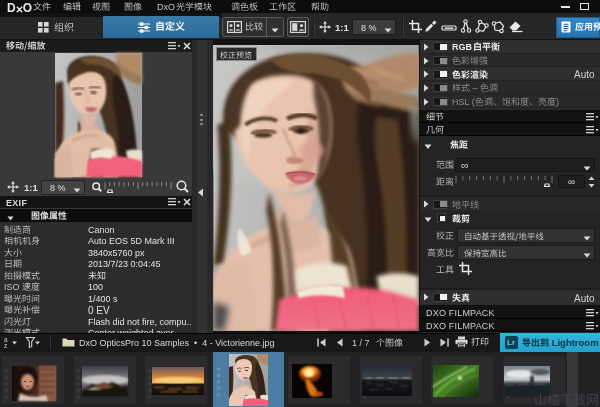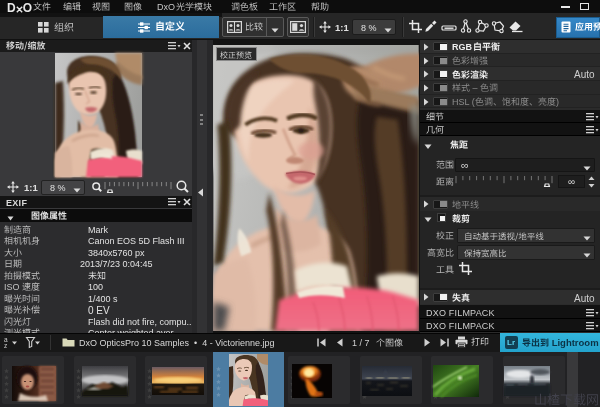--- a/index.html
+++ b/index.html
@@ -268,33 +268,33 @@
 <div style="left:7px;top:213px"><svg width="7" height="5" viewBox="0 0 7 5">
       <path d="M0.5 0.5h6L3.5 4.5z" fill="#d8d8d8"></path>
     </svg></div>
 <div style="left:31px;top:210.5px;color:#e5e5e5"><svg width="36.0" height="9.0" viewBox="0 0 36.0 9.0" style="vertical-align:-1.08px;overflow:visible">
       <path d="M0.6 0.6V8.7H1.7V8.4H7.3V8.7H8.4V0.6ZM2.4 6.7C3.6 6.8 5.1 7.1 6.0 7.5H1.7V4.8C1.8 5.0 2.0 5.3 2.1 5.5C2.6 5.4 3.1 5.2 3.6 5.0L3.2 5.5C4.0 5.7 4.9 6.0 5.5 6.2L5.9 5.6C5.4 5.4 4.5 5.1 3.8 4.9C4.1 4.8 4.3 4.7 4.6 4.6C5.2 5.0 6.0 5.2 6.8 5.4C6.9 5.2 7.1 4.9 7.3 4.7V7.5H6.1L6.6 6.7C5.6 6.4 4.1 6.1 2.9 6.0ZM3.6 1.6C3.2 2.2 2.4 2.9 1.7 3.3C1.9 3.4 2.3 3.8 2.4 3.9C2.6 3.8 2.8 3.7 3.0 3.5C3.2 3.7 3.4 3.9 3.6 4.1C3.0 4.3 2.3 4.5 1.7 4.6V1.6ZM3.7 1.6H7.3V4.6C6.7 4.5 6.0 4.3 5.5 4.1C6.1 3.6 6.6 3.2 7.0 2.6L6.4 2.2L6.2 2.3H4.2C4.3 2.1 4.4 2.0 4.5 1.9ZM4.5 3.6C4.2 3.5 3.9 3.3 3.7 3.1H5.4C5.1 3.3 4.8 3.5 4.5 3.6Z M13.5 1.7H14.8C14.7 1.9 14.6 2.0 14.4 2.2H13.1C13.2 2.0 13.3 1.9 13.5 1.7ZM11.1 0.3C10.7 1.6 9.9 2.9 9.1 3.7C9.3 4.0 9.6 4.5 9.7 4.8C9.9 4.6 10.1 4.4 10.2 4.2V8.7H11.3V2.5L11.3 2.5C11.5 2.7 11.8 3.0 12.0 3.2L12.2 3.0V4.3H13.3C12.9 4.6 12.3 4.9 11.5 5.1C11.7 5.3 12.0 5.6 12.1 5.7C12.9 5.5 13.4 5.3 13.8 5.0L14.0 5.2C13.5 5.6 12.5 6.1 11.6 6.3C11.8 6.5 12.1 6.8 12.2 7.0C12.9 6.7 13.8 6.2 14.4 5.8L14.5 6.1C13.8 6.7 12.6 7.3 11.5 7.6C11.7 7.8 12.0 8.1 12.1 8.4C13.0 8.1 13.9 7.5 14.6 6.9C14.6 7.3 14.6 7.5 14.5 7.7C14.4 7.8 14.3 7.8 14.1 7.8C14.0 7.8 13.8 7.8 13.6 7.8C13.7 8.1 13.8 8.5 13.8 8.7C14.0 8.7 14.2 8.7 14.3 8.7C14.7 8.7 15.0 8.6 15.2 8.3C15.6 8.0 15.7 7.0 15.5 6.1L15.8 6.0C16.1 6.9 16.5 7.7 17.2 8.2C17.3 8.0 17.6 7.6 17.8 7.4C17.2 7.1 16.8 6.4 16.6 5.6C16.8 5.5 17.1 5.3 17.4 5.2L16.7 4.5C16.3 4.8 15.7 5.1 15.2 5.4C15.0 5.0 14.8 4.7 14.5 4.4L14.6 4.3H17.2V2.2H15.6C15.8 1.9 16.0 1.6 16.2 1.3L15.6 0.9L15.4 0.9H14.0L14.3 0.5L13.2 0.3C12.9 1.0 12.2 1.9 11.3 2.5C11.6 1.9 11.9 1.3 12.1 0.6ZM13.2 3.0H14.3C14.3 3.1 14.2 3.3 14.1 3.5H13.2ZM15.2 3.0H16.2V3.5H15.0C15.1 3.3 15.2 3.1 15.2 3.0Z M20.2 1.5H25.0V2.0H20.2ZM19.2 0.6V3.3C19.2 4.7 19.1 6.8 18.2 8.1C18.5 8.2 19.0 8.5 19.2 8.7C20.1 7.2 20.2 4.9 20.2 3.3V2.8H26.1V0.6ZM21.7 4.7H22.7V5.1H21.7ZM23.7 4.7H24.8V5.1H23.7ZM25.2 2.8C24.1 3.1 22.2 3.2 20.6 3.2C20.7 3.4 20.8 3.7 20.8 3.9C21.4 3.9 22.1 3.8 22.7 3.8V4.1H20.7V5.7H22.7V6.1H20.4V8.7H21.3V6.8H22.7V7.3L21.5 7.3L21.6 8.1L24.4 7.9L24.5 8.3L24.6 8.2C24.7 8.4 24.8 8.6 24.8 8.7C25.3 8.7 25.7 8.7 25.9 8.6C26.2 8.5 26.3 8.3 26.3 7.9V6.1H23.7V5.7H25.8V4.1H23.7V3.7C24.5 3.7 25.2 3.6 25.8 3.4ZM24.0 7.0 24.1 7.2 23.7 7.3V6.8H25.3V7.9C25.3 8.0 25.2 8.0 25.1 8.0H25.1C25.0 7.7 24.8 7.2 24.7 6.8Z M30.0 7.4V8.4H35.7V7.4H33.6V5.6H35.2V4.6H33.6V3.1H35.4V2.1H33.6V0.3H32.5V2.1H31.7C31.8 1.7 31.9 1.3 32.0 0.8L30.9 0.7C30.8 1.5 30.7 2.2 30.4 2.9C30.3 2.5 30.1 2.1 29.9 1.8L29.4 2.0V0.3H28.3V2.1L27.6 2.0C27.5 2.8 27.4 3.8 27.1 4.4L27.9 4.7C28.1 4.0 28.3 3.0 28.3 2.3V8.7H29.4V2.5C29.6 2.9 29.7 3.3 29.8 3.6L30.3 3.3C30.2 3.5 30.1 3.7 30.0 3.9C30.3 4.0 30.7 4.2 31.0 4.4C31.1 4.0 31.3 3.6 31.5 3.1H32.5V4.6H30.7V5.6H32.5V7.4Z" fill="currentColor"></path>
     </svg></div>
 <div style="left:0;top:222px;width:192px;height:111px;background:#2c2c2e"></div>
 <div style="left:4px;top:224.5px;color:#c2c2c2"><svg width="27.0" height="9.0" viewBox="0 0 27.0 9.0" style="vertical-align:-1.08px;overflow:visible">
       <path d="M6.1 1.2V6.2H6.7V1.2ZM7.7 0.5V7.7C7.7 7.9 7.6 7.9 7.5 7.9C7.3 7.9 6.8 7.9 6.3 7.9C6.4 8.1 6.5 8.4 6.5 8.6C7.2 8.6 7.7 8.6 8.0 8.5C8.2 8.4 8.4 8.2 8.4 7.7V0.5ZM1.3 0.6C1.1 1.4 0.8 2.3 0.4 3.0C0.5 3.0 0.8 3.1 1.0 3.2C1.1 2.9 1.3 2.6 1.4 2.3H2.6V3.2H0.4V3.8H2.6V4.8H0.8V7.9H1.4V5.4H2.6V8.6H3.2V5.4H4.5V7.2C4.5 7.3 4.5 7.3 4.4 7.3C4.3 7.4 4.0 7.4 3.6 7.3C3.7 7.5 3.8 7.7 3.8 7.9C4.3 7.9 4.6 7.9 4.8 7.8C5.1 7.7 5.1 7.5 5.1 7.2V4.8H3.2V3.8H5.4V3.2H3.2V2.3H5.1V1.7H3.2V0.4H2.6V1.7H1.6C1.7 1.4 1.8 1.0 1.9 0.7Z M9.6 1.1C10.1 1.5 10.7 2.1 11.0 2.5L11.5 2.1C11.2 1.7 10.6 1.1 10.1 0.7ZM13.1 5.1H16.2V6.5H13.1ZM12.5 4.6V7.1H16.8V4.6ZM14.3 0.4V1.5H13.2C13.4 1.2 13.5 0.9 13.6 0.6L12.9 0.5C12.7 1.3 12.3 2.2 11.7 2.7C11.9 2.8 12.2 2.9 12.3 3.0C12.5 2.8 12.7 2.4 12.9 2.1H14.3V3.2H11.7V3.8H17.5V3.2H15.0V2.1H17.1V1.5H15.0V0.4ZM11.3 3.8H9.4V4.4H10.6V7.1C10.2 7.3 9.8 7.6 9.4 8.0L9.8 8.6C10.3 8.1 10.7 7.6 11.0 7.6C11.2 7.6 11.5 7.9 11.8 8.1C12.4 8.4 13.2 8.5 14.2 8.5C15.1 8.5 16.7 8.4 17.5 8.4C17.5 8.2 17.7 7.9 17.7 7.7C16.8 7.8 15.3 7.9 14.2 7.9C13.3 7.9 12.5 7.8 11.9 7.5C11.6 7.3 11.4 7.2 11.3 7.1Z M20.5 2.1C20.7 2.5 20.9 2.9 21.0 3.2L21.6 2.9C21.5 2.7 21.3 2.2 21.1 1.9ZM23.0 4.3C23.6 4.7 24.4 5.3 24.8 5.7L25.2 5.2C24.8 4.9 24.0 4.3 23.4 3.9ZM21.6 3.9C21.1 4.4 20.5 4.9 20.0 5.2C20.1 5.3 20.2 5.6 20.3 5.7C20.9 5.3 21.6 4.7 22.1 4.2ZM23.9 2.0C23.8 2.3 23.5 2.8 23.3 3.2H19.1V8.6H19.7V3.8H25.3V7.9C25.3 8.0 25.3 8.1 25.1 8.1C25.0 8.1 24.5 8.1 23.9 8.1C24.0 8.2 24.1 8.4 24.1 8.6C24.9 8.6 25.3 8.6 25.6 8.5C25.9 8.4 26.0 8.2 26.0 7.9V3.2H24.0C24.2 2.9 24.4 2.5 24.7 2.1ZM20.8 5.4V7.9H21.4V7.5H24.1V5.4ZM21.4 5.9H23.6V7.0H21.4ZM22.0 0.5C22.1 0.7 22.2 1.1 22.3 1.3H18.5V1.9H26.5V1.3H23.1C22.9 1.0 22.8 0.6 22.6 0.3Z" fill="currentColor"></path>
     </svg></div>
-<div style="left:88px;top:224.5px;color:#e2e2e2;font-size:9px;white-space:nowrap">Mark</div>
+<div style="left:88px;top:224.5px;color:#e2e2e2;font-size:9px;white-space:nowrap">Canon</div>
 <div style="left:4px;top:236.0px;color:#c2c2c2"><svg width="36.0" height="9.0" viewBox="0 0 36.0 9.0" style="vertical-align:-1.08px;overflow:visible">
       <path d="M4.9 3.7H7.6V5.2H4.9ZM4.9 3.0V1.5H7.6V3.0ZM4.9 5.8H7.6V7.4H4.9ZM4.3 0.9V8.6H4.9V8.0H7.6V8.6H8.3V0.9ZM1.9 0.4V2.3H0.5V2.9H1.8C1.5 4.2 0.9 5.6 0.3 6.3C0.4 6.5 0.5 6.8 0.6 7.0C1.1 6.3 1.6 5.3 1.9 4.3V8.6H2.6V4.5C2.9 5.0 3.3 5.5 3.5 5.8L3.9 5.3C3.7 5.0 2.9 4.1 2.6 3.7V2.9H3.9V2.3H2.6V0.4Z M13.5 0.9V3.8C13.5 5.2 13.4 6.9 12.1 8.2C12.3 8.3 12.6 8.5 12.7 8.6C13.9 7.3 14.1 5.3 14.1 3.8V1.5H15.8V7.3C15.8 8.1 15.9 8.2 16.0 8.4C16.2 8.5 16.4 8.6 16.6 8.6C16.7 8.6 16.9 8.6 17.0 8.6C17.2 8.6 17.4 8.5 17.5 8.4C17.6 8.3 17.7 8.2 17.7 7.9C17.8 7.7 17.8 7.0 17.8 6.5C17.6 6.5 17.4 6.4 17.3 6.2C17.3 6.8 17.3 7.3 17.3 7.5C17.2 7.7 17.2 7.8 17.2 7.9C17.1 7.9 17.1 7.9 17.0 7.9C16.9 7.9 16.8 7.9 16.7 7.9C16.6 7.9 16.6 7.9 16.6 7.9C16.5 7.8 16.5 7.7 16.5 7.4V0.9ZM11.0 0.4V2.3H9.5V2.9H10.9C10.5 4.2 9.9 5.6 9.3 6.3C9.4 6.5 9.5 6.8 9.6 7.0C10.1 6.3 10.6 5.3 11.0 4.3V8.6H11.6V4.5C12.0 5.0 12.4 5.5 12.6 5.8L13.0 5.3C12.8 5.0 11.9 4.1 11.6 3.7V2.9H13.0V2.3H11.6V0.4Z M22.5 0.9V3.8C22.5 5.2 22.4 6.9 21.1 8.2C21.3 8.3 21.6 8.5 21.7 8.6C22.9 7.3 23.1 5.3 23.1 3.8V1.5H24.8V7.3C24.8 8.1 24.9 8.2 25.0 8.4C25.2 8.5 25.4 8.6 25.6 8.6C25.7 8.6 25.9 8.6 26.0 8.6C26.2 8.6 26.4 8.5 26.5 8.4C26.6 8.3 26.7 8.2 26.7 7.9C26.8 7.7 26.8 7.0 26.8 6.5C26.6 6.5 26.4 6.4 26.3 6.2C26.3 6.8 26.3 7.3 26.3 7.5C26.2 7.7 26.2 7.8 26.2 7.9C26.1 7.9 26.1 7.9 26.0 7.9C25.9 7.9 25.8 7.9 25.7 7.9C25.6 7.9 25.6 7.9 25.6 7.9C25.5 7.8 25.5 7.7 25.5 7.4V0.9ZM20.0 0.4V2.3H18.5V2.9H19.9C19.5 4.2 18.9 5.6 18.3 6.3C18.4 6.5 18.5 6.8 18.6 7.0C19.1 6.3 19.6 5.3 20.0 4.3V8.6H20.6V4.5C21.0 5.0 21.4 5.5 21.6 5.8L22.0 5.3C21.8 5.0 20.9 4.1 20.6 3.7V2.9H22.0V2.3H20.6V0.4Z M33.3 3.1V4.0H29.6V3.1ZM33.3 2.6H29.6V1.8H33.3ZM33.3 4.5V5.2L33.2 5.4H29.6V4.5ZM27.7 5.4V6.0H32.4C31.0 6.9 29.2 7.7 27.4 8.1C27.5 8.3 27.7 8.6 27.8 8.7C29.8 8.1 31.8 7.2 33.3 6.0V7.7C33.3 7.9 33.3 7.9 33.1 7.9C32.9 7.9 32.2 7.9 31.5 7.9C31.6 8.1 31.7 8.4 31.7 8.6C32.6 8.6 33.2 8.6 33.5 8.5C33.9 8.4 34.0 8.1 34.0 7.7V5.5C34.5 5.0 35.0 4.4 35.5 3.8L34.9 3.5C34.6 3.9 34.3 4.3 34.0 4.6V1.2H31.5C31.6 1.0 31.8 0.7 31.9 0.5L31.1 0.3C31.1 0.6 30.9 0.9 30.8 1.2H28.9V5.4Z" fill="currentColor"></path>
     </svg></div>
-<div style="left:88px;top:236.0px;color:#e2e2e2;font-size:9px;white-space:nowrap">Canon EOS 5D Flash III</div>
+<div style="left:88px;top:236.0px;color:#e2e2e2;font-size:9px;white-space:nowrap">Auto EOS 5D Mark III</div>
 <div style="left:4px;top:247.5px;color:#c2c2c2"><svg width="18.0" height="9.0" viewBox="0 0 18.0 9.0" style="vertical-align:-1.08px;overflow:visible">
       <path d="M4.1 0.4C4.1 1.1 4.1 2.0 4.0 2.9H0.6V3.6H3.9C3.5 5.3 2.6 7.1 0.4 8.1C0.6 8.2 0.8 8.5 0.9 8.6C3.1 7.6 4.1 5.9 4.5 4.1C5.2 6.2 6.4 7.8 8.1 8.6C8.2 8.4 8.5 8.1 8.6 8.0C6.9 7.3 5.7 5.6 5.1 3.6H8.5V2.9H4.7C4.9 2.0 4.9 1.1 4.9 0.4Z M13.2 0.5V7.7C13.2 7.9 13.1 7.9 12.9 7.9C12.7 8.0 12.1 8.0 11.4 7.9C11.5 8.1 11.7 8.5 11.7 8.6C12.6 8.6 13.1 8.6 13.4 8.5C13.8 8.4 13.9 8.2 13.9 7.7V0.5ZM15.3 2.8C16.1 4.1 16.8 5.8 17.1 6.8L17.8 6.5C17.5 5.5 16.8 3.8 16.0 2.5ZM10.8 2.6C10.6 3.8 10.1 5.4 9.3 6.3C9.5 6.4 9.8 6.6 9.9 6.7C10.7 5.7 11.3 4.1 11.6 2.7Z" fill="currentColor"></path>
     </svg></div>
 <div style="left:88px;top:247.5px;color:#e2e2e2;font-size:9px;white-space:nowrap">3840x5760 px</div>
 <div style="left:4px;top:259.0px;color:#c2c2c2"><svg width="18.0" height="9.0" viewBox="0 0 18.0 9.0" style="vertical-align:-1.08px;overflow:visible">
       <path d="M2.3 4.8H6.8V7.3H2.3ZM2.3 4.1V1.6H6.8V4.1ZM1.6 1.0V8.5H2.3V8.0H6.8V8.5H7.5V1.0Z M10.6 6.6C10.3 7.2 9.9 7.8 9.4 8.2C9.5 8.3 9.8 8.5 9.9 8.6C10.4 8.2 10.9 7.5 11.2 6.8ZM11.9 6.9C12.2 7.3 12.7 7.9 12.8 8.3L13.4 8.0C13.2 7.6 12.8 7.0 12.4 6.6ZM16.7 1.4V2.9H14.8V1.4ZM14.2 0.8V4.1C14.2 5.4 14.1 7.1 13.4 8.3C13.5 8.4 13.8 8.6 13.9 8.7C14.5 7.8 14.7 6.7 14.8 5.6H16.7V7.8C16.7 7.9 16.6 7.9 16.5 8.0C16.4 8.0 15.9 8.0 15.4 7.9C15.5 8.1 15.6 8.4 15.7 8.6C16.3 8.6 16.7 8.6 17.0 8.5C17.3 8.4 17.3 8.2 17.3 7.8V0.8ZM16.7 3.5V5.0H14.8C14.8 4.7 14.8 4.4 14.8 4.1V3.5ZM12.5 0.5V1.6H10.8V0.5H10.2V1.6H9.5V2.2H10.2V5.8H9.3V6.4H13.8V5.8H13.1V2.2H13.8V1.6H13.1V0.5ZM10.8 2.2H12.5V3.0H10.8ZM10.8 3.5H12.5V4.4H10.8ZM10.8 4.9H12.5V5.8H10.8Z" fill="currentColor"></path>
     </svg></div>
-<div style="left:80px;top:259.0px;color:#e2e2e2;font-size:9px;white-space:nowrap">2013/7/23 0:04:45</div>
+<div style="left:88px;top:259.0px;color:#e2e2e2;font-size:9px;white-space:nowrap">2013/7/23 0:04:45</div>
 <div style="left:4px;top:270.5px;color:#c2c2c2"><svg width="36.0" height="9.0" viewBox="0 0 36.0 9.0" style="vertical-align:-1.08px;overflow:visible">
       <path d="M1.6 0.4V2.2H0.4V2.8H1.6V4.8C1.1 4.9 0.7 5.0 0.3 5.1L0.5 5.8L1.6 5.5V7.8C1.6 8.0 1.5 8.0 1.4 8.0C1.3 8.0 0.9 8.0 0.5 8.0C0.6 8.2 0.7 8.5 0.7 8.6C1.3 8.6 1.7 8.6 2.0 8.5C2.2 8.4 2.3 8.2 2.3 7.8V5.3L3.4 4.9L3.3 4.3L2.3 4.6V2.8H3.3V2.2H2.3V0.4ZM4.5 5.3H7.5V7.5H4.5ZM4.5 4.7V2.6H7.5V4.7ZM5.7 0.4C5.6 0.8 5.5 1.5 5.3 2.0H3.8V8.6H4.5V8.1H7.5V8.6H8.2V2.0H6.0C6.2 1.5 6.3 1.0 6.5 0.5Z M10.4 0.4V2.0H9.4V2.6H10.4V4.5C10.0 4.7 9.6 4.8 9.3 4.9L9.5 5.6L10.4 5.2V7.8C10.4 8.0 10.4 8.0 10.3 8.0C10.2 8.0 9.9 8.0 9.5 8.0C9.6 8.2 9.7 8.5 9.7 8.6C10.2 8.6 10.6 8.6 10.8 8.5C11.0 8.4 11.1 8.2 11.1 7.8V5.0L11.9 4.6L11.8 4.1L11.1 4.3V2.6H11.9V2.0H11.1V0.4ZM16.1 1.3V1.9H13.2V1.3ZM12.0 4.1 12.1 4.6C13.2 4.6 14.6 4.5 16.1 4.4V4.8H16.7V4.4L17.6 4.3L17.6 3.8L16.7 3.9V1.3H17.5V0.8H11.9V1.3H12.6V4.0ZM16.1 2.3V2.9H13.2V2.3ZM16.1 3.3V3.9L13.2 4.0V3.3ZM11.8 6.3C12.1 6.5 12.5 6.8 12.8 7.0C12.4 7.5 11.9 7.9 11.3 8.2C11.4 8.3 11.6 8.5 11.7 8.6C12.2 8.4 12.8 7.9 13.3 7.4C13.5 7.6 13.7 7.8 13.9 8.0L14.3 7.6C14.1 7.4 13.9 7.2 13.6 7.0C13.9 6.5 14.2 5.9 14.4 5.2L14.1 5.0L13.9 5.1H11.8V5.6H13.7C13.5 6.0 13.4 6.3 13.1 6.6C12.8 6.4 12.5 6.1 12.1 5.9ZM16.7 5.6C16.5 6.1 16.3 6.5 15.9 6.9C15.6 6.5 15.4 6.1 15.2 5.6ZM14.5 5.0V5.6H14.7C14.9 6.2 15.2 6.8 15.5 7.3C15.0 7.7 14.5 8.0 13.9 8.2C14.0 8.3 14.2 8.5 14.3 8.6C14.8 8.4 15.4 8.1 15.9 7.7C16.3 8.1 16.7 8.4 17.3 8.6C17.4 8.5 17.6 8.2 17.7 8.1C17.2 7.9 16.7 7.7 16.3 7.3C16.8 6.7 17.2 6.0 17.4 5.2L17.1 5.0L17.0 5.0Z M22.2 4.2H25.4V4.8H22.2ZM22.2 3.0H25.4V3.7H22.2ZM24.6 0.4V1.1H23.2V0.4H22.6V1.1H21.2V1.7H22.6V2.4H23.2V1.7H24.6V2.4H25.2V1.7H26.5V1.1H25.2V0.4ZM21.6 2.5V5.3H23.5C23.4 5.6 23.4 5.8 23.3 6.1H21.1V6.6H23.1C22.8 7.3 22.1 7.8 20.8 8.1C20.9 8.2 21.1 8.5 21.2 8.6C22.7 8.3 23.5 7.6 23.8 6.7C24.3 7.7 25.1 8.3 26.3 8.6C26.4 8.5 26.5 8.2 26.7 8.1C25.7 7.9 24.9 7.4 24.5 6.6H26.5V6.1H24.0C24.0 5.8 24.1 5.6 24.1 5.3H26.0V2.5ZM19.6 0.4V2.1H18.4V2.7H19.6V2.7C19.3 4.0 18.8 5.4 18.3 6.1C18.4 6.3 18.6 6.6 18.6 6.8C19.0 6.3 19.3 5.5 19.6 4.6V8.6H20.2V4.0C20.5 4.5 20.7 5.0 20.9 5.3L21.3 4.9C21.1 4.6 20.5 3.5 20.2 3.1V2.7H21.1V2.1H20.2V0.4Z M33.4 0.8C33.8 1.1 34.4 1.6 34.7 1.9L35.1 1.5C34.9 1.2 34.3 0.7 33.8 0.4ZM32.1 0.4C32.1 1.0 32.1 1.5 32.1 2.0H27.5V2.7H32.2C32.4 6.0 33.2 8.7 34.6 8.7C35.3 8.7 35.6 8.2 35.7 6.6C35.5 6.6 35.3 6.4 35.1 6.2C35.0 7.5 34.9 8.0 34.7 8.0C33.8 8.0 33.1 5.8 32.9 2.7H35.5V2.0H32.8C32.8 1.5 32.8 1.0 32.8 0.4ZM27.5 7.7 27.7 8.4C28.9 8.1 30.6 7.7 32.1 7.4L32.0 6.8L30.1 7.2V4.7H31.8V4.0H27.8V4.7H29.4V7.3Z" fill="currentColor"></path>
     </svg></div>
 <div style="left:88px;top:270.5px;color:#e2e2e2"><svg width="18.0" height="9.0" viewBox="0 0 18.0 9.0" style="vertical-align:-1.08px;overflow:visible">
       <path d="M4.1 0.4V1.8H1.2V2.5H4.1V4.1H0.6V4.7H3.7C2.9 5.9 1.6 7.0 0.3 7.6C0.5 7.7 0.7 8.0 0.8 8.1C2.0 7.5 3.3 6.5 4.1 5.3V8.6H4.8V5.2C5.7 6.4 7.0 7.5 8.2 8.1C8.3 8.0 8.5 7.7 8.7 7.6C7.4 7.0 6.1 5.9 5.2 4.7H8.5V4.1H4.8V2.5H7.9V1.8H4.8V0.4Z M13.9 1.1V8.4H14.6V7.7H16.5V8.3H17.2V1.1ZM14.6 7.0V1.8H16.5V7.0ZM10.4 0.4C10.2 1.5 9.8 2.5 9.3 3.2C9.4 3.3 9.7 3.5 9.8 3.6C10.1 3.2 10.4 2.7 10.6 2.2H11.3V3.7V4.0H9.4V4.6H11.2C11.1 5.8 10.7 7.1 9.3 8.1C9.4 8.2 9.7 8.5 9.8 8.6C10.8 7.9 11.4 6.9 11.6 5.9C12.1 6.5 12.8 7.4 13.1 7.8L13.6 7.2C13.3 6.9 12.2 5.7 11.8 5.3C11.9 5.0 11.9 4.8 11.9 4.6H13.6V4.0H11.9L11.9 3.7V2.2H13.4V1.6H10.8C10.9 1.2 11.0 0.9 11.1 0.5Z" fill="currentColor"></path>
     </svg></div>
 <div style="left:4px;top:282.0px;color:#c2c2c2;font-size:9px">ISO <svg width="18.0" height="9.0" viewBox="0 0 18.0 9.0" style="vertical-align:-1.08px;overflow:visible">
       <path d="M0.6 1.1C1.1 1.5 1.7 2.2 2.0 2.6L2.5 2.2C2.2 1.8 1.6 1.2 1.1 0.7ZM2.4 3.6H0.4V4.2H1.7V7.0C1.3 7.2 0.9 7.5 0.4 8.0L0.8 8.6C1.3 8.0 1.7 7.5 2.1 7.5C2.3 7.5 2.6 7.8 2.9 8.0C3.6 8.4 4.3 8.5 5.4 8.5C6.3 8.5 7.8 8.4 8.5 8.4C8.5 8.2 8.6 7.9 8.7 7.7C7.8 7.8 6.5 7.9 5.4 7.9C4.4 7.9 3.7 7.8 3.1 7.5C2.8 7.3 2.6 7.1 2.4 7.0ZM3.9 3.2H5.3V4.3H3.9ZM5.9 3.2H7.4V4.3H5.9ZM5.3 0.4V1.3H2.9V1.9H5.3V2.6H3.2V4.9H5.0C4.5 5.6 3.6 6.4 2.8 6.7C2.9 6.8 3.1 7.1 3.2 7.2C3.9 6.8 4.7 6.1 5.3 5.4V7.5H5.9V5.4C6.7 5.9 7.5 6.6 7.9 7.1L8.4 6.6C7.9 6.1 7.0 5.4 6.2 4.9H8.1V2.6H5.9V1.9H8.5V1.3H5.9V0.4Z M12.5 2.1V2.9H11.0V3.5H12.5V5.0H16.0V3.5H17.4V2.9H16.0V2.1H15.3V2.9H13.1V2.1ZM15.3 3.5V4.4H13.1V3.5ZM15.8 6.1C15.4 6.6 14.9 6.9 14.2 7.2C13.6 6.9 13.1 6.5 12.7 6.1ZM11.2 5.5V6.1H12.3L12.0 6.2C12.4 6.7 12.9 7.1 13.5 7.5C12.6 7.8 11.7 7.9 10.7 8.0C10.8 8.2 11.0 8.4 11.0 8.6C12.1 8.5 13.2 8.2 14.2 7.9C15.1 8.3 16.1 8.5 17.3 8.6C17.3 8.5 17.5 8.2 17.7 8.1C16.7 8.0 15.7 7.8 14.9 7.5C15.7 7.1 16.4 6.5 16.8 5.7L16.4 5.5L16.3 5.5ZM13.3 0.5C13.4 0.7 13.5 1.0 13.6 1.3H10.1V3.7C10.1 5.0 10.1 7.0 9.3 8.3C9.5 8.4 9.8 8.5 9.9 8.6C10.7 7.2 10.8 5.1 10.8 3.7V1.9H17.5V1.3H14.4C14.3 1.0 14.1 0.6 13.9 0.3Z" fill="currentColor"></path>
     </svg></div>
 <div style="left:88px;top:282.0px;color:#e2e2e2;font-size:9px;white-space:nowrap">100</div>

